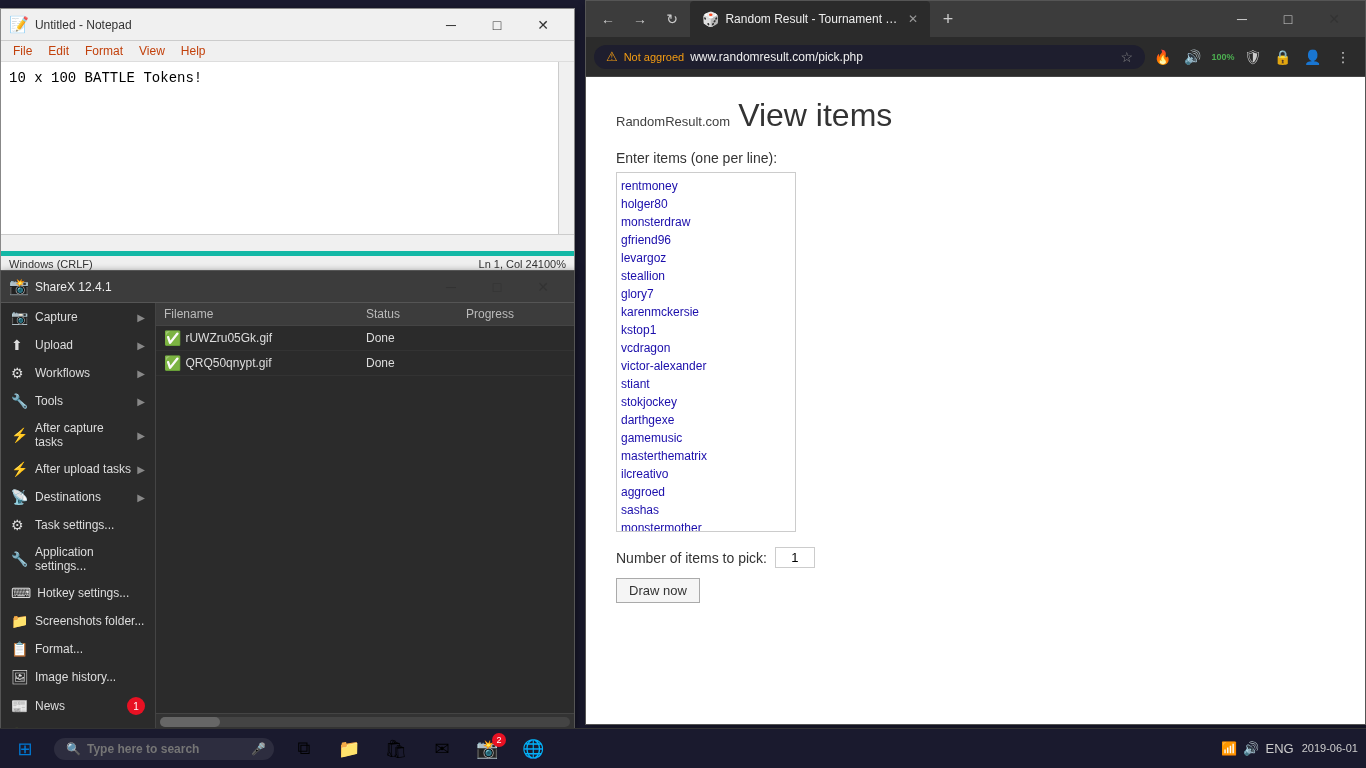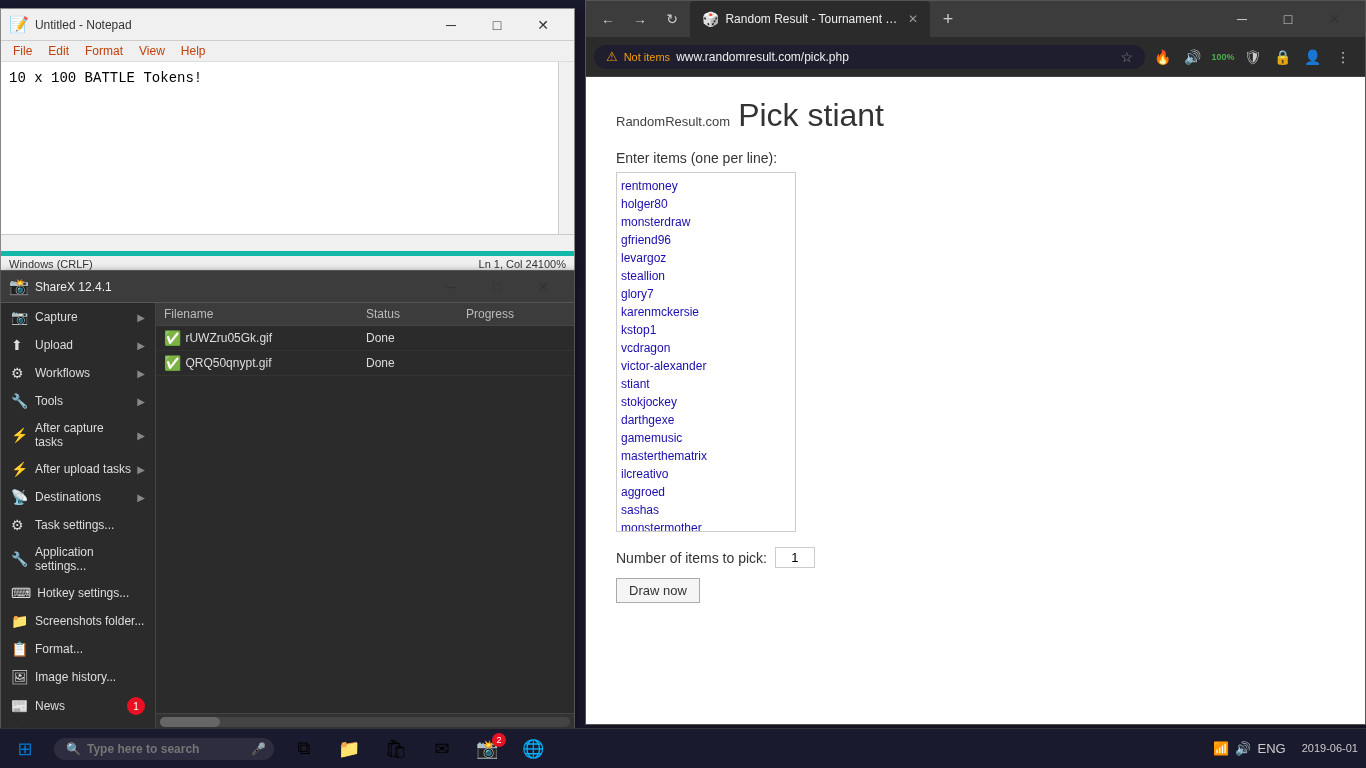--- a/index.html
+++ b/index.html
@@ -32,21 +32,21 @@
     }
     .taskbar-app .app-icon { font-size: 18px; }
     .taskbar-app .badge {
       position: absolute; top: 4px; right: 4px; background: #e81123; color: white;
       border-radius: 50%; width: 14px; height: 14px; font-size: 9px;
       display: flex; align-items: center; justify-content: center;
     }
     .taskbar-right {
       margin-left: auto; display: flex; align-items: center; padding-right: 8px; gap: 8px; color: #ccc; font-size: 11px;
     }
-    .taskbar-time { text-align: left; line-height: 1.4; margin-left: 8px; }
+    .taskbar-time { text-align: left; line-height: 1.4; }
     .taskbar-icons { display: flex; gap: 6px; align-items: center; }
     .taskbar-icons span { font-size: 13px; color: #ccc; }
 
     
     .notepad-window {
       position: absolute; top: 8px; left: 0; width: 575px; height: 265px;
       background: white; border: 1px solid #888; box-shadow: 2px 2px 8px rgba(0,0,0,0.4);
       display: flex; flex-direction: column; z-index: 10;
     }
     .notepad-titlebar {
@@ -382,39 +382,39 @@
     <div class="new-tab-btn">+</div>
     <div class="browser-window-controls">
       <button class="titlebar-btn" style="color:#ccc">─</button>
       <button class="titlebar-btn" style="color:#ccc">□</button>
       <button class="titlebar-btn close">✕</button>
     </div>
   </div>
   <div class="browser-toolbar">
     <div class="address-bar">
       <span class="warning-icon">⚠</span>
-      <span class="not-secure">Not items</span>
+      <span class="not-secure">Not aggroed</span>
       <span class="url-text">www.randomresult.com/pick.php</span>
       <span class="star-icon">☆</span>
     </div>
     <div class="browser-ext-icons">
       <span class="ext-icon">🔥</span>
       <span class="ext-icon">🔊</span>
       <span class="ext-icon">
         <span class="badge-pct">100%</span>
       </span>
       <span class="ext-icon">🛡</span>
       <span class="ext-icon">🔒</span>
       <span class="ext-icon">👤</span>
       <span class="ext-icon">⋮</span>
     </div>
   </div>
   <div class="browser-content">
     <div class="page-header">
-      <a class="site-link">RandomResult.com</a><span class="page-title">Pick stiant</span>
+      <a class="site-link">RandomResult.com</a><span class="page-title">View items</span>
     </div>
     <label class="enter-items-label">Enter items (one per line):</label>
     <textarea class="items-textarea" style="">rentmoney
 holger80
 monsterdraw
 gfriend96
 levargoz
 steallion
 glory7
 karenmckersie

